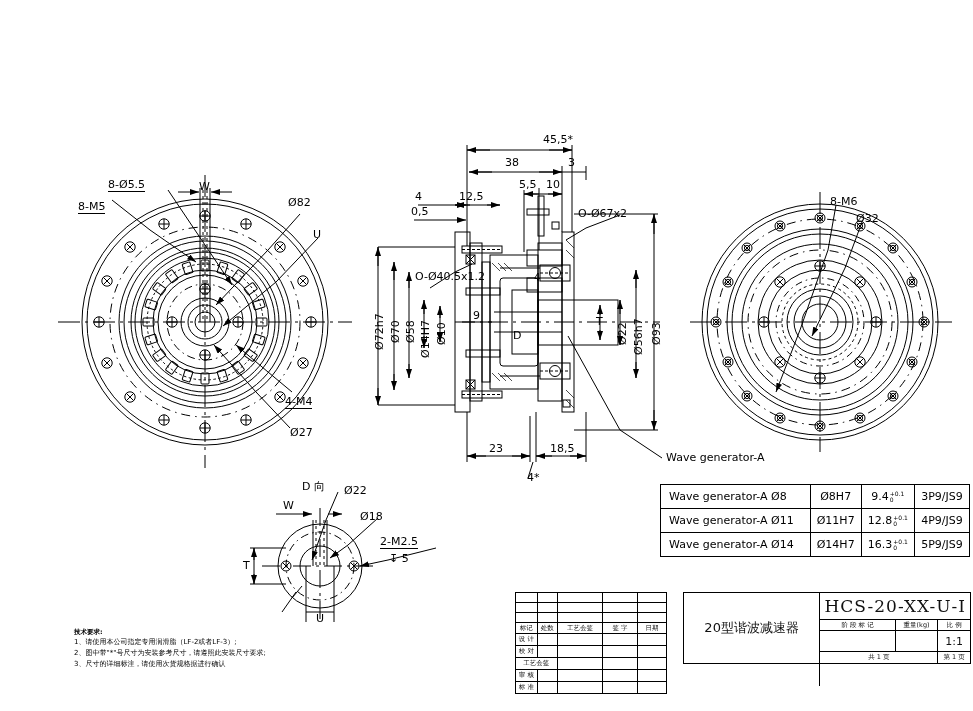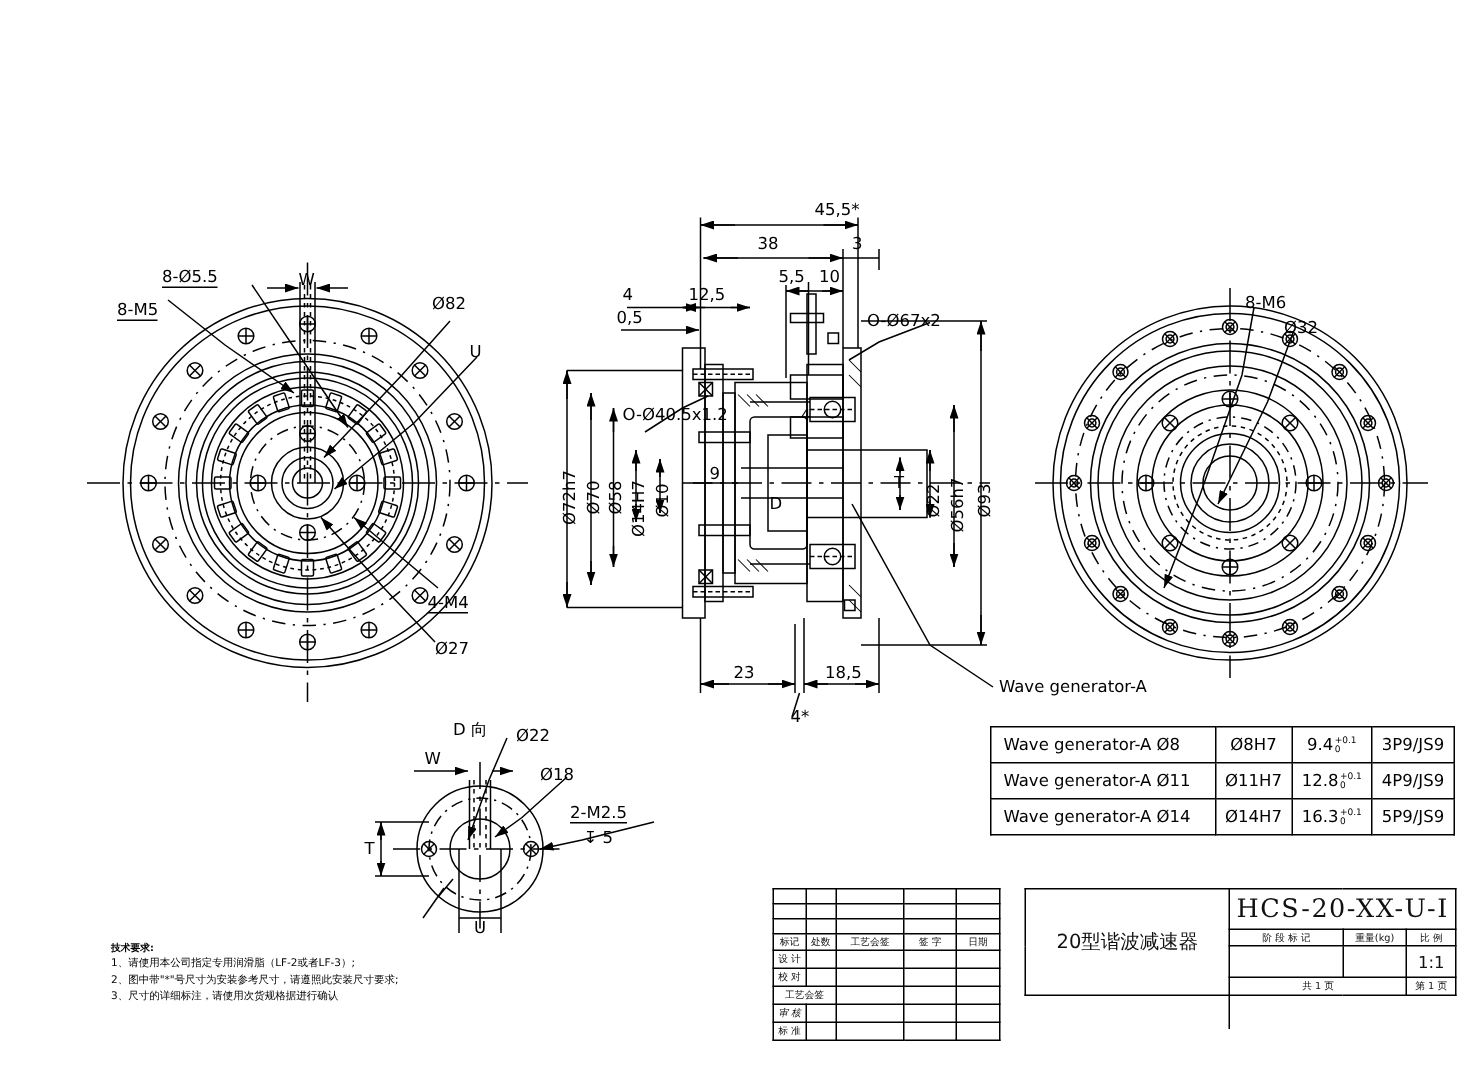--- a/index.html
+++ b/index.html
@@ -571,21 +571,21 @@
           <td></td>
           <td></td>
         </tr>
   <tr>
           <td style="height:11px;" colspan="2">工艺会签</td>
           <td></td>
           <td></td>
           <td></td>
         </tr>
   <tr>
-          <td style="height:11px;font-style:italic;">审  核</td>
+          <td style="height:11px;">审  核</td>
           <td></td>
           <td></td>
           <td></td>
           <td></td>
         </tr>
   <tr>
           <td style="height:11px;">标  准</td>
           <td></td>
           <td></td>
           <td></td>

